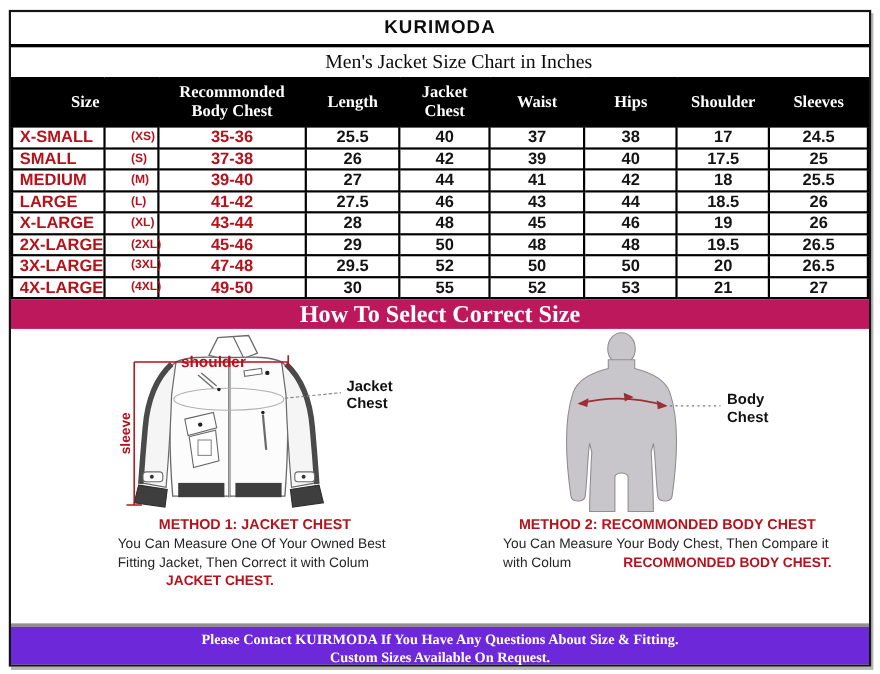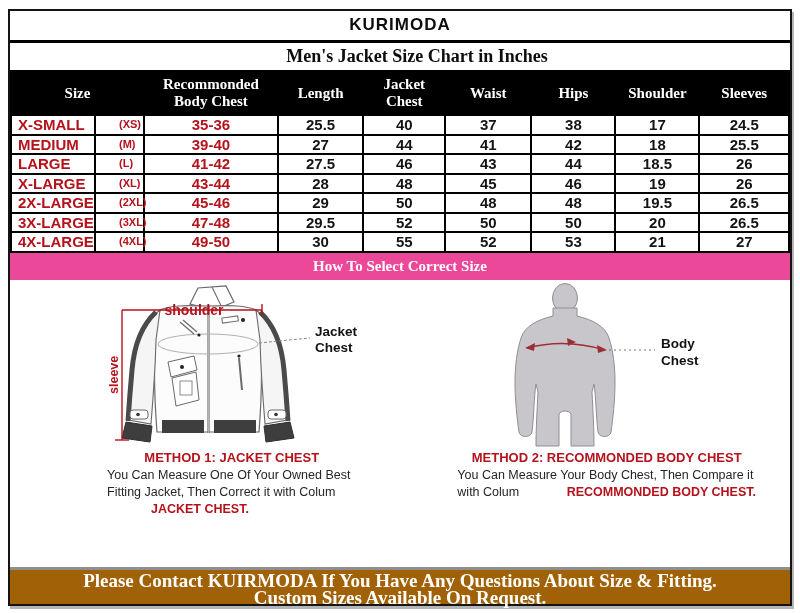--- a/index.html
+++ b/index.html
@@ -5,52 +5,52 @@
   html,body{margin:0;padding:0;background:#ffffff;}
   body{width:800px;height:613px;font-family:"Liberation Sans",sans-serif;-webkit-font-smoothing:antialiased;}
   .page{padding:9px 8px 5px 8px;box-sizing:border-box;}
   .frame{border:2px solid #141414;height:597px;box-sizing:border-box;display:flex;flex-direction:column;background:#fff;box-shadow:2px 3px 0 rgba(120,120,120,.55);justify-content:space-between;}
 
   
   .brand-bar{height:29px;line-height:28px;text-align:center;border-bottom:3px solid #000;
     font-family:"Liberation Sans",sans-serif;font-weight:bold;font-size:17px;letter-spacing:1px;color:#0d0d0d;}
   .brand-bar .brand-text::first-letter{font-size:22px;}
   .subtitle-bar{height:27px;line-height:27px;text-align:center;
-    font-family:"Liberation Serif",serif;font-weight:bold;font-size:18px;color:#0d0d0d;padding-left:34px;}
+    font-family:"Liberation Serif",serif;font-weight:normal;font-size:18px;color:#0d0d0d;padding-left:34px;}
 
   
   table.size-table{width:100%;border-collapse:collapse;table-layout:fixed;}
   .size-table th{background:#000;color:#fff;font-family:"Liberation Serif",serif;font-weight:bold;font-size:15px;
     line-height:17px;height:42px;padding:0 2px;border:2px solid #000;text-align:center;}
   .size-table td{border:2px solid #000;height:17.5px;padding:0;line-height:17px;font-weight:bold;font-size:15px;color:#141414;text-align:center;vertical-align:middle;}
   td.c-size{color:#b5121b;text-align:left;padding-left:6px;font-size:15px;}
   td.c-abbr{color:#b5121b;text-align:left;padding-left:23px;font-size:11px;font-weight:bold;}
   td.c-bodychest{color:#b5121b;}
 
   
-  .howto-bar{height:27px;line-height:27px;background:#ec4899;color:#fff;text-align:center;
-    font-family:"Liberation Serif",serif;font-weight:bold;font-size:15px;}
+  .howto-bar{height:27px;line-height:27px;background:#be185d;color:#fff;text-align:center;
+    font-family:"Liberation Serif",serif;font-weight:bold;font-size:22px;}
 
   
   .diagram-section{flex:1;min-height:0;display:flex;overflow:hidden;padding-top:2px;}
   .method-col{box-sizing:border-box;}
   .method-col.left{width:53%;}
   .method-col.right{width:47%;}
   .jacket-svg{display:block;margin-left:92px;}
   .body-svg{display:block;margin:0 auto;}
   .method-title{text-align:center;font-weight:bold;font-size:13px;color:#b5121b;margin:2px 0 2px 0;}
   .method-col.left .method-title{margin-left:30px;}
   .method-text{font-size:12.5px;line-height:17px;color:#262626;width:max-content;margin:0 auto;text-align:left;}
   .method-col.left .method-text{margin-left:97px;}
   .hl{color:#b5121b;font-weight:bold;padding-left:44px;}
   .example-block{margin-top:9px;}
 
   
-  .footer-bar{height:37px;background:#a16207;color:#fff;text-align:center;border-top:3px solid #8f8f8f;
-    font-family:"Liberation Serif",serif;font-weight:bold;font-size:19px;line-height:17px;padding-top:2px;box-sizing:border-box;}
+  .footer-bar{height:37px;background:#6d28d9;color:#fff;text-align:center;border-top:3px solid #8f8f8f;
+    font-family:"Liberation Serif",serif;font-weight:bold;font-size:13px;line-height:17px;padding-top:2px;box-sizing:border-box;}
 </style>
 </head>
 <body>
 
 <div class="page">
   <div class="frame">
 
     <div class="brand-bar">
       <span class="brand-text">KURIMODA</span>
     </div>
@@ -87,20 +87,31 @@
           <td class="c-abbr">(XS)</td>
           <td class="c-bodychest">35-36</td>
           <td>25.5</td>
           <td>40</td>
           <td>37</td>
           <td>38</td>
           <td>17</td>
           <td>24.5</td>
         </tr>
         <tr>
+          <td class="c-size">SMALL</td>
+          <td class="c-abbr">(S)</td>
+          <td class="c-bodychest">37-38</td>
+          <td>26</td>
+          <td>42</td>
+          <td>39</td>
+          <td>40</td>
+          <td>17.5</td>
+          <td>25</td>
+        </tr>
+        <tr>
           <td class="c-size">MEDIUM</td>
           <td class="c-abbr">(M)</td>
           <td class="c-bodychest">39-40</td>
           <td>27</td>
           <td>44</td>
           <td>41</td>
           <td>42</td>
           <td>18</td>
           <td>25.5</td>
         </tr>

